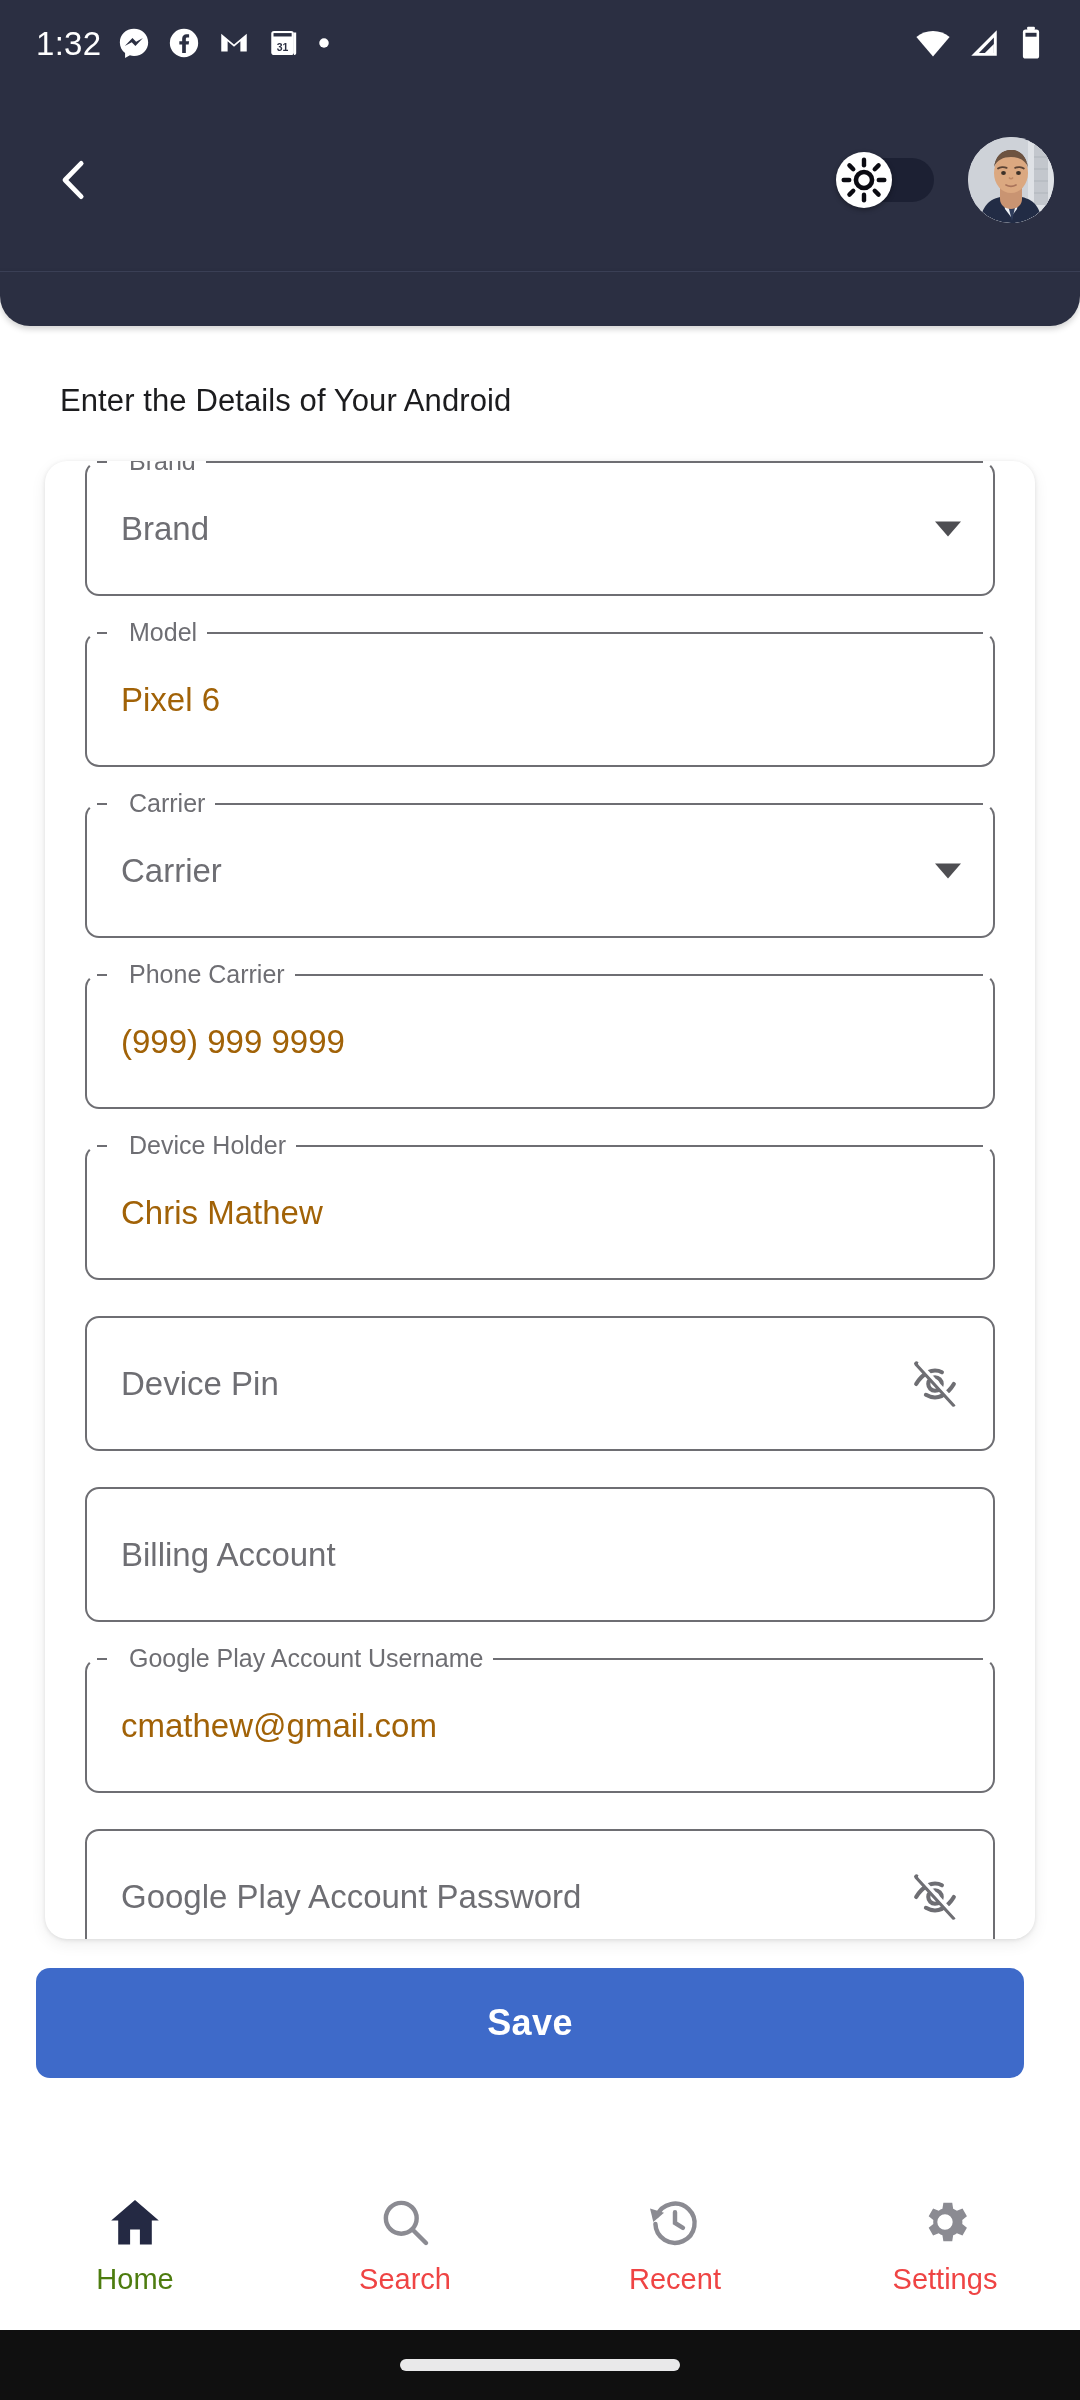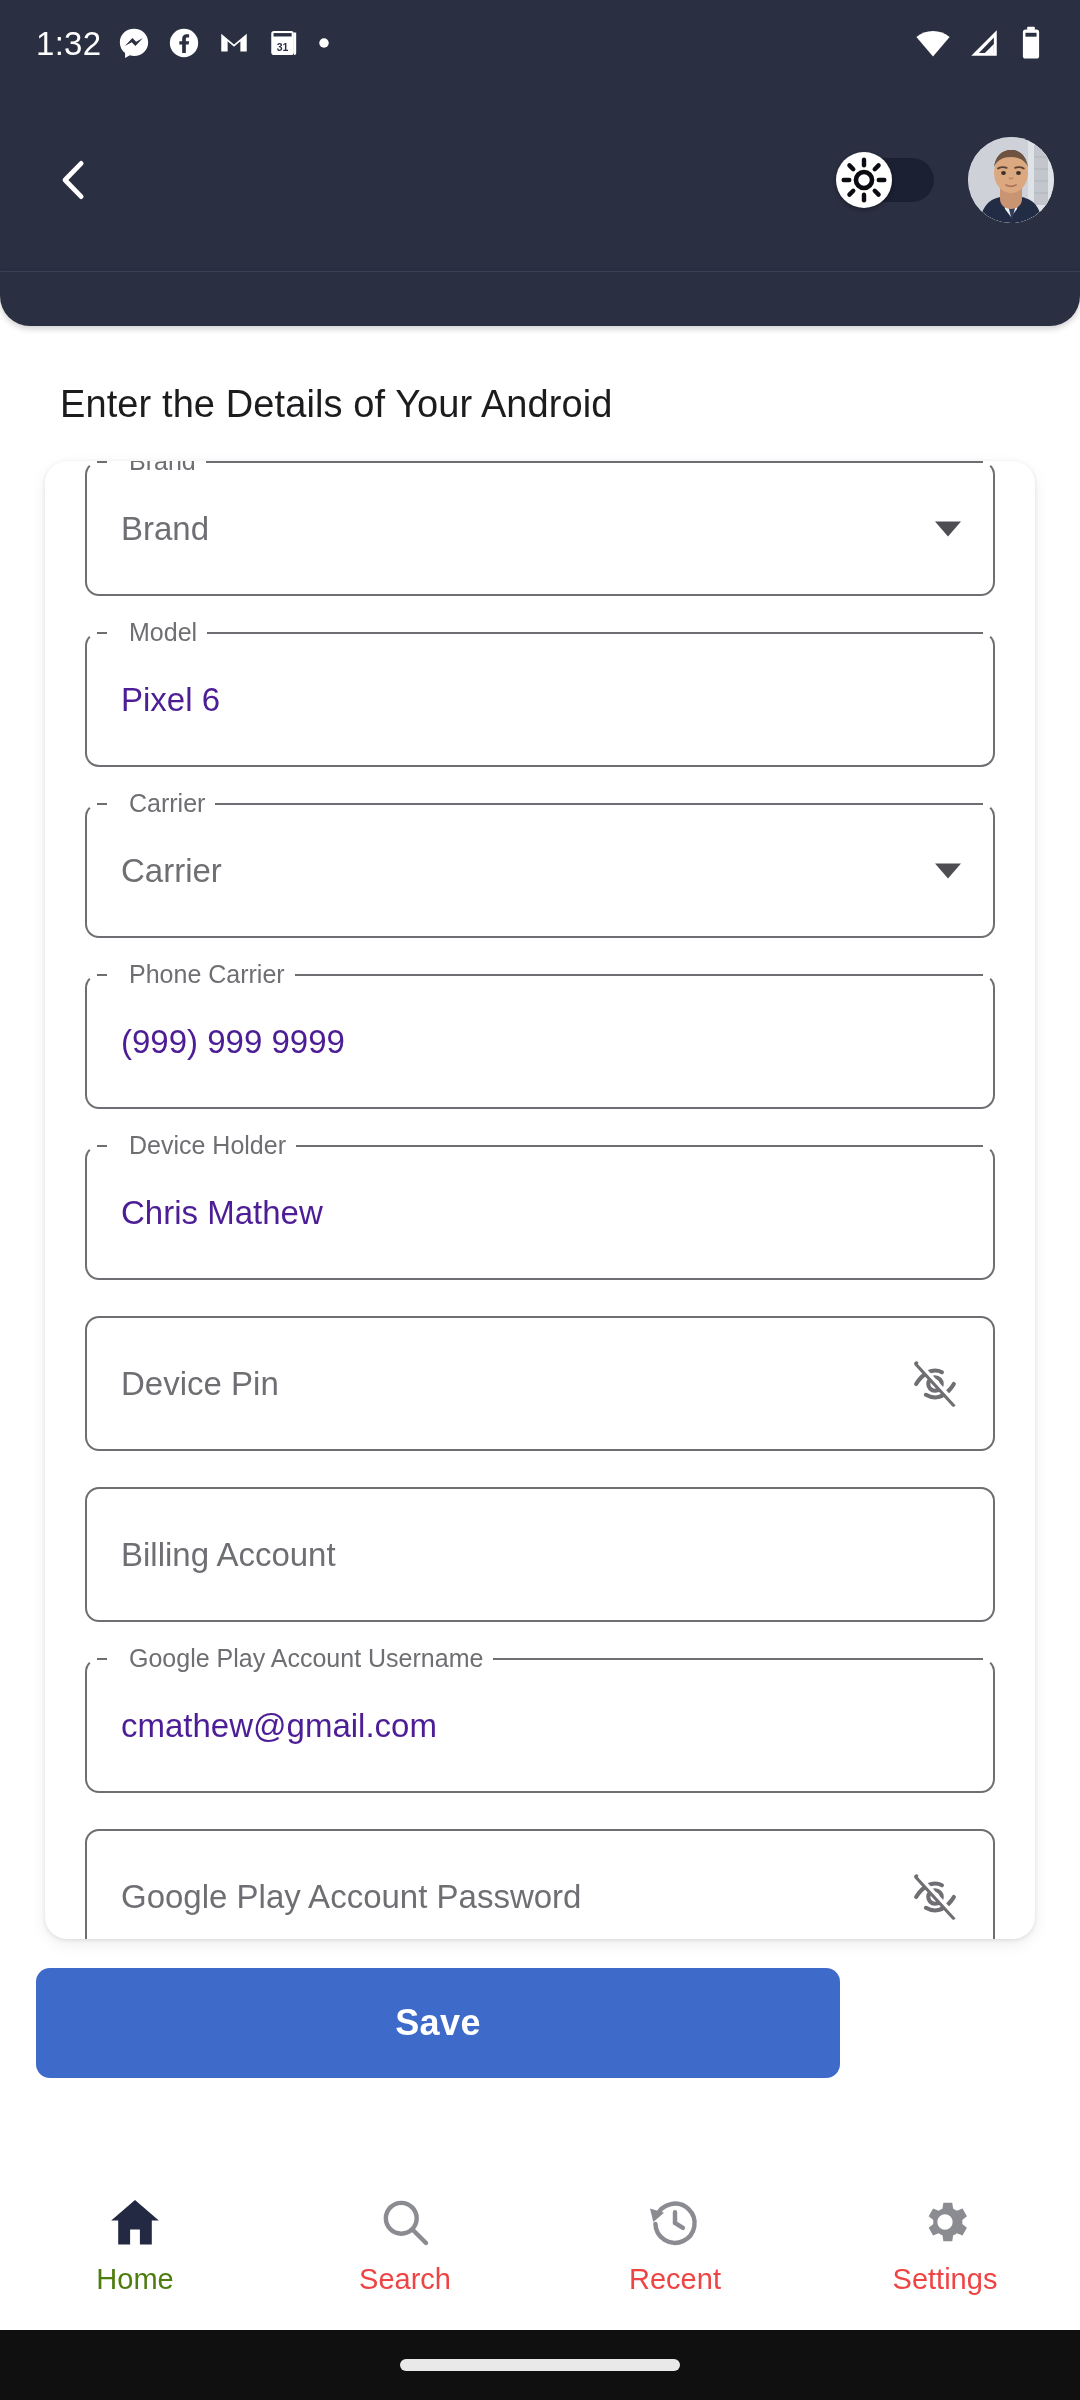--- a/index.html
+++ b/index.html
@@ -70,21 +70,21 @@
     width:86px; height:86px; border-radius:50%;
     overflow:hidden; position:relative;
     background:#c9ccd4;
     flex:none;
   }
   .avatar svg { display:block; width:86px; height:86px; }
 
   
   .page-title {
     position:absolute; top:383px; left:60px;
-    font-size:38px; color:#1c1c1e; letter-spacing:0.1px;
+    font-size:31px; color:#1c1c1e; letter-spacing:0.1px;
   }
 
   
   .form-card {
     position:absolute; top:461px; left:45px;
     width:990px; height:1478px;
     background:#ffffff;
     border-radius:22px;
     box-shadow:0 1px 4px rgba(0,0,0,0.10), 0 5px 16px rgba(0,0,0,0.07);
     overflow:hidden;
@@ -118,38 +118,38 @@
     background:#ffffff; padding:0 10px;
     font-size:25px; color:#6e6e73;
     line-height:32px;
     white-space:nowrap;
     z-index:2;
   }
   .field-value {
     position:absolute; left:36px; top:50%; transform:translateY(-50%);
     font-size:33px; line-height:40px;
   }
-  .field-value.filled { color:#4c1d95; }
+  .field-value.filled { color:#a16207; }
   .field-value.placeholder { color:#6e6e73; }
 
   .field-trailing {
     position:absolute; right:34px; top:50%; transform:translateY(-50%);
     display:flex; align-items:center; justify-content:center;
   }
   .caret {
     width:0; height:0;
     border-left:13px solid transparent;
     border-right:13px solid transparent;
     border-top:15px solid #4e4e52;
   }
 
   
   .save-btn {
     position:absolute; top:1968px; left:36px;
-    width:804px; height:110px;
+    width:988px; height:110px;
     background:#3e6ac9;
     border:none; border-radius:14px;
     color:#ffffff; font-size:36px; font-weight:bold;
     font-family:"Liberation Sans", sans-serif;
     letter-spacing:0.4px;
     display:flex; align-items:center; justify-content:center;
   }
 
   
   .bottom-nav {

